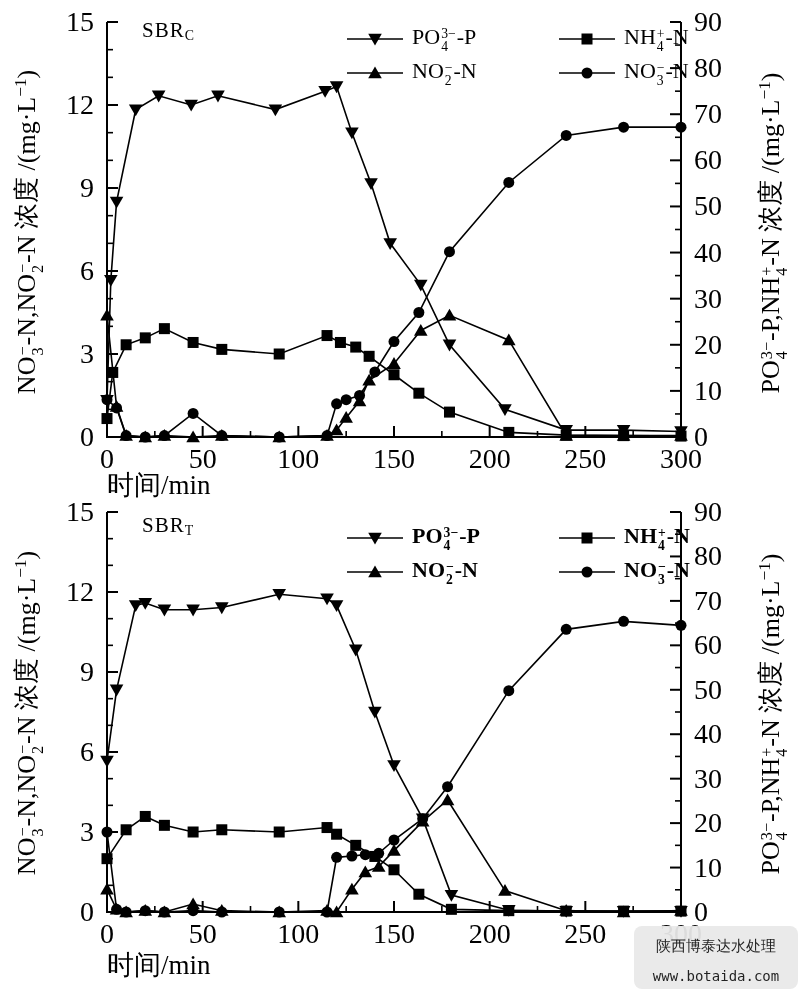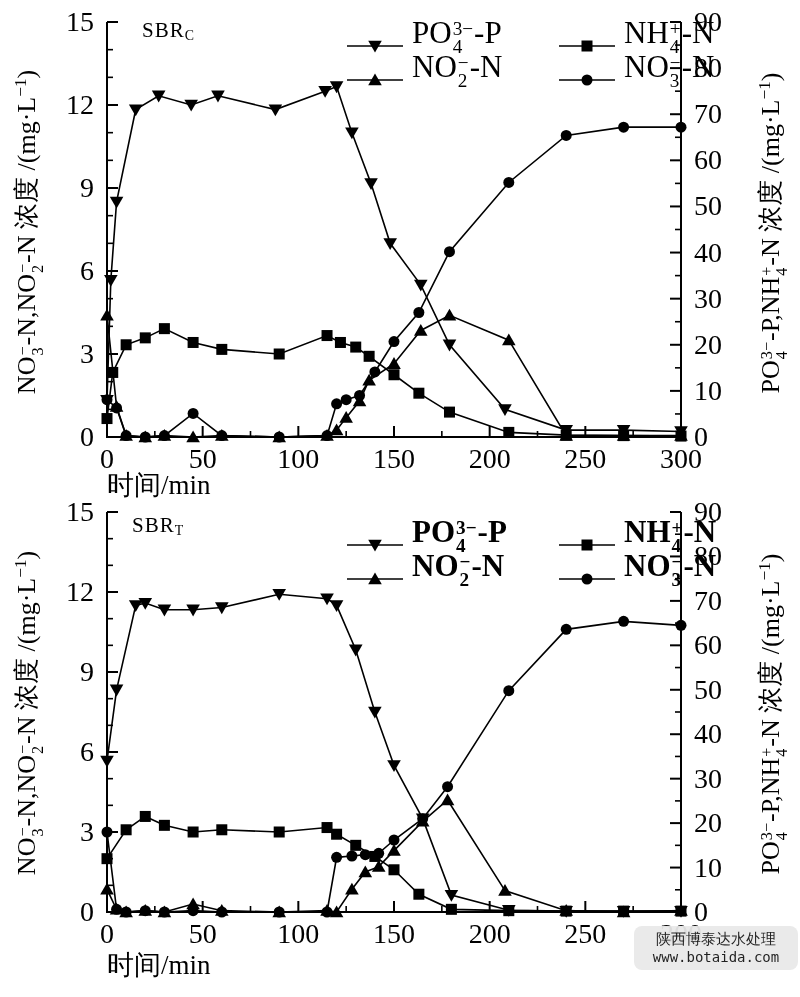--- a/index.html
+++ b/index.html
@@ -6,29 +6,29 @@
   body{width:800px;height:997px;background:#fff;font-family:"Liberation Serif","DejaVu Serif",serif;color:#000;}
   .page{position:relative;width:800px;height:997px;overflow:hidden;background:#fff;}
   section.chart{position:absolute;left:0;width:800px;}
   #chart-0{top:0;height:497px;}
   #chart-1{top:497px;height:500px;}
   svg.plot{position:absolute;left:0;top:0;display:block;}
   .title{position:absolute;font-size:21px;letter-spacing:1px;}
   .ylab{position:absolute;white-space:nowrap;font-size:26px;transform:translate(-50%,-50%) rotate(-90deg);}
   .xlab{position:absolute;left:107px;width:574px;text-align:left;font-size:27px;}
   .legend{position:absolute;display:grid;grid-template-columns:212px auto;}
-  .lg-entry{display:flex;align-items:flex-end;height:34px;font-size:31px;white-space:nowrap;}
+  .lg-entry{display:flex;align-items:center;height:34px;font-size:22px;white-space:nowrap;}
   .lg-sample{margin-right:8px;flex:none;}
   .sb{font-size:66%;vertical-align:-0.25em;}
   .sp{font-size:66%;vertical-align:0.5em;}
   .ss{display:inline-block;vertical-align:-0.5em;line-height:0.95;font-size:62%;text-align:left;margin:0 1px;}
   .ss .up,.ss .dn{display:block;}
-  .watermark{position:absolute;top:926px;left:634px;width:160px;padding:4px 2px 5px 2px;background:#e9e9e9;border-radius:8px;text-align:center;opacity:0.94;}
+  .watermark{position:absolute;top:926px;left:634px;width:160px;padding:11px 2px 5px 2px;background:#e9e9e9;border-radius:8px;text-align:center;opacity:0.94;}
   .wm1{font-size:15px;font-family:"Liberation Sans","DejaVu Sans",sans-serif;color:#141414;}
-  .wm2{font-size:14px;font-family:"DejaVu Sans Mono",monospace;color:#141414;}
+  .wm2{font-size:14px;font-family:"DejaVu Sans Mono",monospace;color:#141414;margin-top:12px;}
 </style>
 </head>
 <body>
 
 <div class="page">
 
   <section class="chart" id="chart-0">
     <svg class="plot" id="plot-0" width="800" height="497">
         <g stroke="#000000" stroke-width="2">
           <line x1="107" y1="22" x2="107" y2="437"></line>
@@ -406,21 +406,21 @@
           <circle cx="378.6933333333333" cy="356.3333333333333" r="5.5" fill="#000000"></circle>
           <circle cx="394" cy="343" r="5.5" fill="#000000"></circle>
           <circle cx="422.7" cy="321.6666666666667" r="5.5" fill="#000000"></circle>
           <circle cx="447.5733333333333" cy="289.6666666666667" r="5.5" fill="#000000"></circle>
           <circle cx="508.8" cy="193.66666666666663" r="5.5" fill="#000000"></circle>
           <circle cx="566.2" cy="132.33333333333331" r="5.5" fill="#000000"></circle>
           <circle cx="623.6" cy="124.33333333333331" r="5.5" fill="#000000"></circle>
           <circle cx="681" cy="128.33333333333331" r="5.5" fill="#000000"></circle>
         </g>
       </svg>
-    <div class="title" id="title-1" style="left:132px;top:16px;">SBR<span class="sb">T</span></div>
+    <div class="title" id="title-1" style="left:142px;top:16px;">SBR<span class="sb">T</span></div>
     <div class="ylab" id="ylab-l-1" style="left:27px;top:216px;">NO<span class="ss"><span class="up">−</span><span class="dn">3</span></span>-N,NO<span class="ss"><span class="up">−</span><span class="dn">2</span></span>-N 浓度 /(mg·L<span class="sp">−1</span>)</div>
     <div class="ylab" id="ylab-r-1" style="left:771px;top:217px;">PO<span class="ss"><span class="up">3−</span><span class="dn">4</span></span>-P,NH<span class="ss"><span class="up">+</span><span class="dn">4</span></span>-N 浓度 /(mg·L<span class="sp">−1</span>)</div>
     <div class="xlab" id="xlab-1" style="top:450px;">时间/min</div>
     <div class="legend" id="legend-1" style="left:346px;top:24px;font-weight:bold;">
         <div class="lg-entry">
           <svg width="58" height="20" class="lg-sample">
             <line x1="1" y1="10" x2="57" y2="10" stroke="#000000" stroke-width="1.6"></line>
             <polygon points="29,16.6 22.2,4.8 35.8,4.8" fill="#000000"></polygon>
           </svg>
           <span>PO<span class="ss"><span class="up">3−</span><span class="dn">4</span></span>-P</span>

